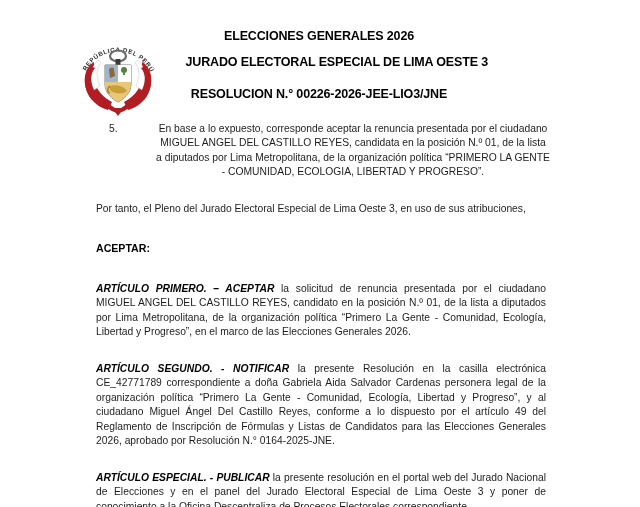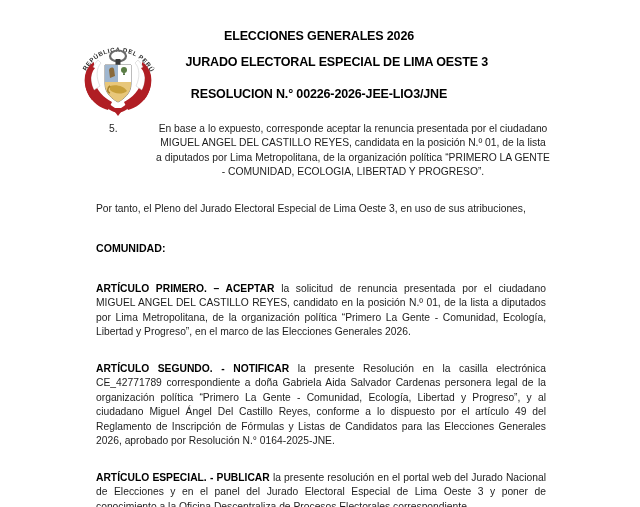--- a/index.html
+++ b/index.html
@@ -103,21 +103,21 @@
     font-size: 10.3px;
     line-height: 14.5px;
     text-align: justify;
     color: #1d1d1d;
   }
 
   .gap-sm { height: 14px; }
   .gap-md { height: 17px; }
   .gap-lg { height: 18px; }
 
-  .bold { font-weight: bold; color: #000; }
+  .bold { font-weight: bold; color: #000; font-style: italic; }
 
   .resuelve {
     font-size: 10.6px;
     font-weight: bold;
     color: #000;
   }
 
   .closing {
     font-size: 10.8px;
     font-weight: bold;
@@ -188,21 +188,21 @@
       <div class="marker">5.</div>
       <div class="item-text">En base a lo expuesto, corresponde aceptar la renuncia presentada por el ciudadano MIGUEL ANGEL DEL CASTILLO REYES, candidata en la posición N.º 01, de la lista a diputados por Lima Metropolitana, de la organización política “PRIMERO LA GENTE - COMUNIDAD, ECOLOGIA, LIBERTAD Y PROGRESO”.</div>
     </div>
 
     <div class="gap-lg"></div>
 
     <p class="para">Por tanto, el Pleno del Jurado Electoral Especial de Lima Oeste 3, en uso de sus atribuciones,</p>
 
     <div class="gap-md"></div>
 
-    <p class="para"><span class="resuelve">COMUNIDAD</span><span class="resuelve colon">:</span></p>
+    <p class="para"><span class="resuelve">ACEPTAR</span><span class="resuelve colon">:</span></p>
 
     <div class="gap-md"></div>
 
     <p class="para"><span class="bold">ARTÍCULO PRIMERO. – ACEPTAR</span><span> la solicitud de renuncia presentada por el ciudadano MIGUEL ANGEL DEL CASTILLO REYES, candidato en la posición N.º 01, de la lista a diputados por Lima Metropolitana, de la organización política “Primero La Gente - Comunidad, Ecología, Libertad y Progreso”, en el marco de las Elecciones Generales 2026.</span></p>
 
     <div class="gap-sm"></div>
 
     <p class="para"><span class="bold">ARTÍCULO SEGUNDO. - NOTIFICAR</span><span> la presente Resolución en la casilla electrónica CE_42771789 correspondiente a doña Gabriela Aida Salvador Cardenas personera legal de la organización política “Primero La Gente - Comunidad, Ecología, Libertad y Progreso”, y al ciudadano Miguel Ángel Del Castillo Reyes, conforme a lo dispuesto por el artículo 49 del Reglamento de Inscripción de Fórmulas y Listas de Candidatos para las Elecciones Generales 2026, aprobado por Resolución N.° 0164-2025-JNE.</span></p>
 
     <div class="gap-sm"></div>

